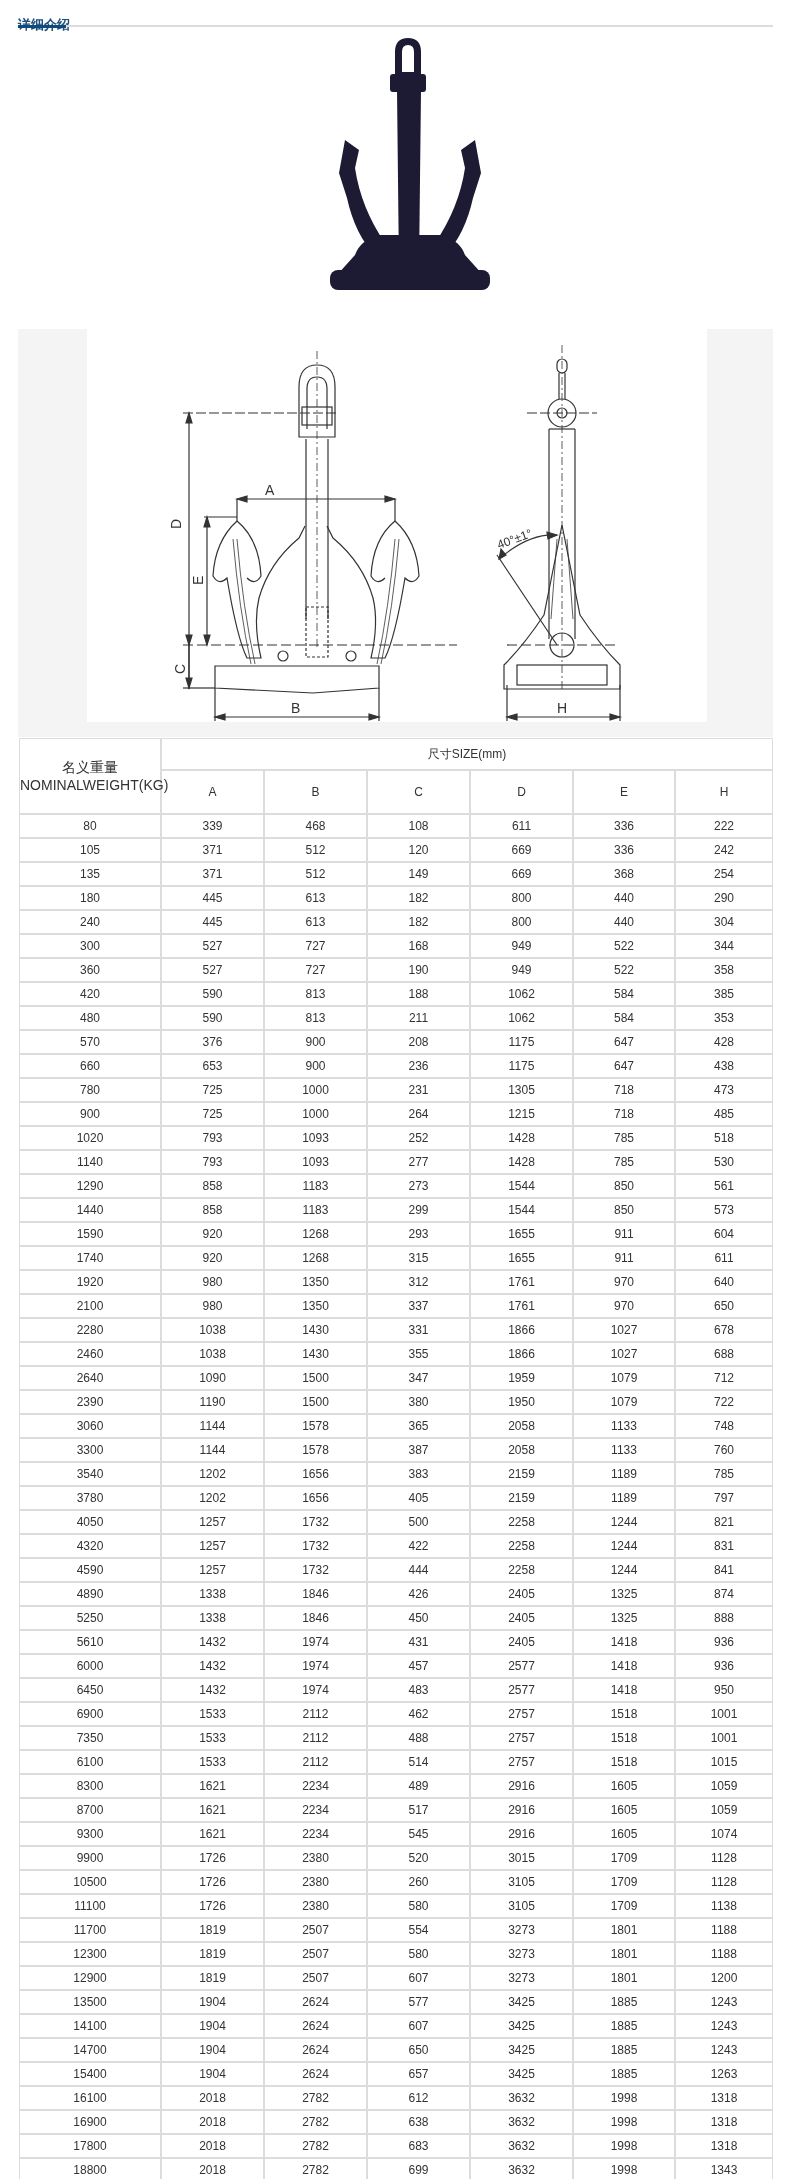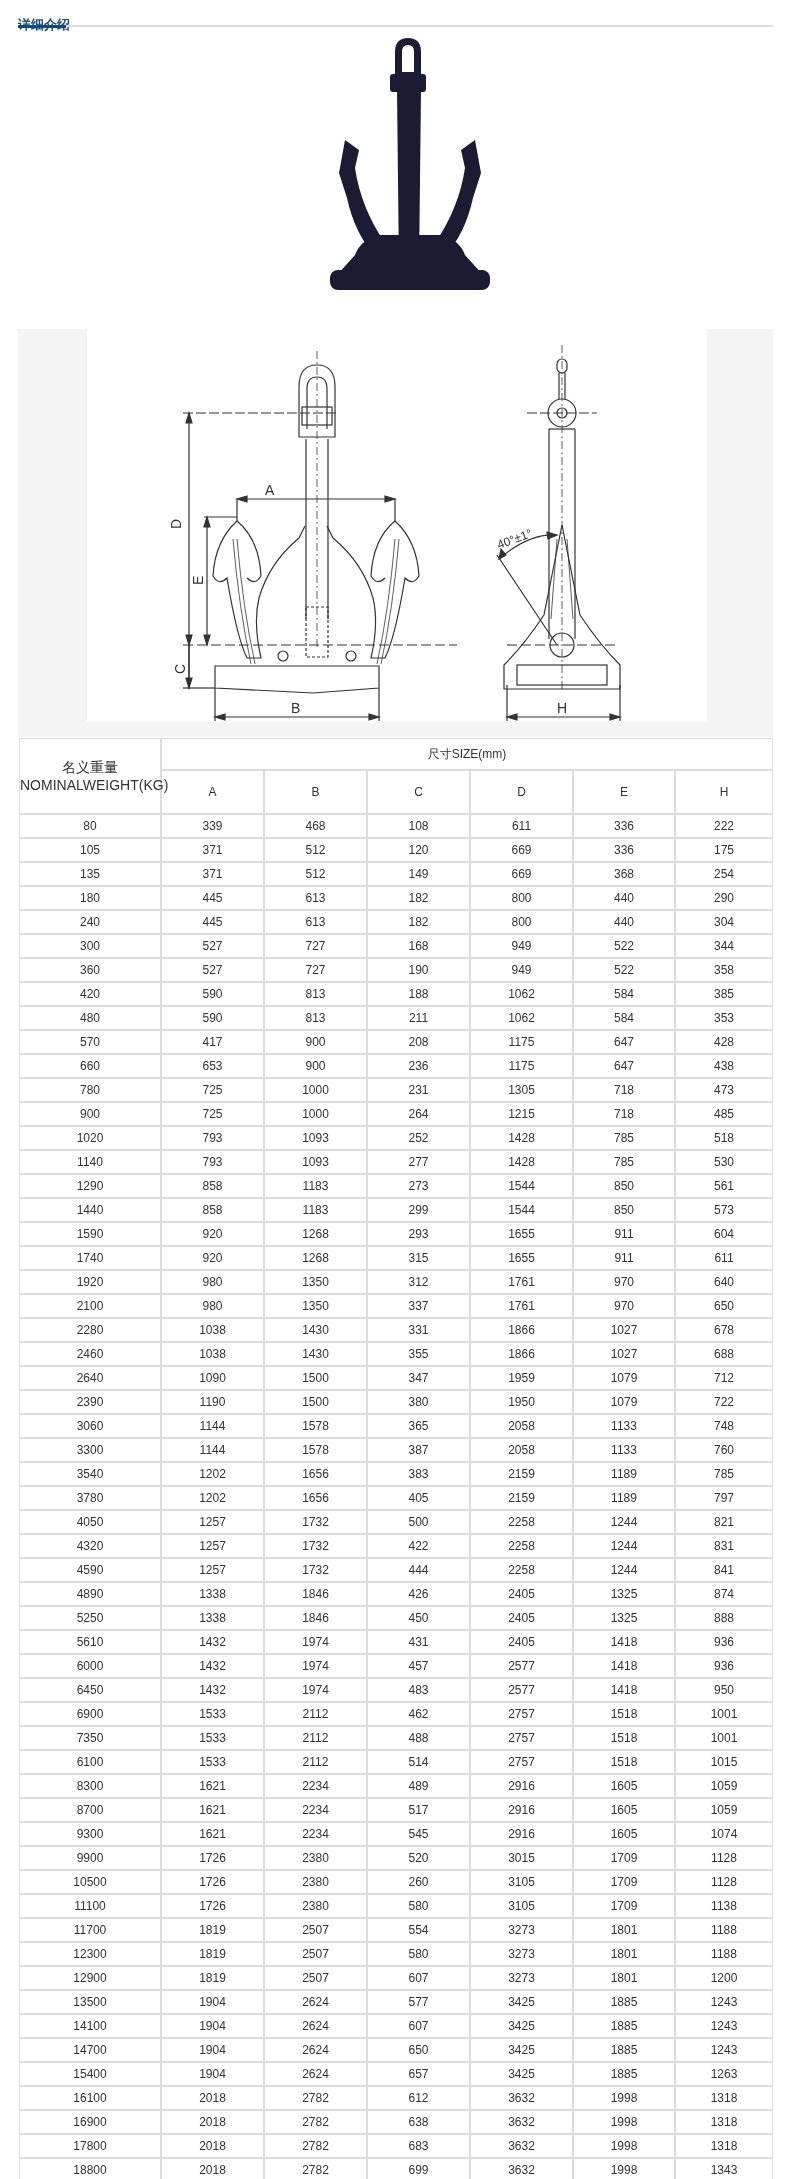--- a/index.html
+++ b/index.html
@@ -174,21 +174,21 @@
         <td>336</td>
         <td>222</td>
       </tr>
       <tr>
         <td>105</td>
         <td>371</td>
         <td>512</td>
         <td>120</td>
         <td>669</td>
         <td>336</td>
-        <td>175</td>
+        <td>242</td>
       </tr>
       <tr>
         <td>135</td>
         <td>371</td>
         <td>512</td>
         <td>149</td>
         <td>669</td>
         <td>368</td>
         <td>254</td>
       </tr>
@@ -241,21 +241,21 @@
         <td>480</td>
         <td>590</td>
         <td>813</td>
         <td>211</td>
         <td>1062</td>
         <td>584</td>
         <td>353</td>
       </tr>
       <tr>
         <td>570</td>
-        <td>417</td>
+        <td>376</td>
         <td>900</td>
         <td>208</td>
         <td>1175</td>
         <td>647</td>
         <td>428</td>
       </tr>
       <tr>
         <td>660</td>
         <td>653</td>
         <td>900</td>

